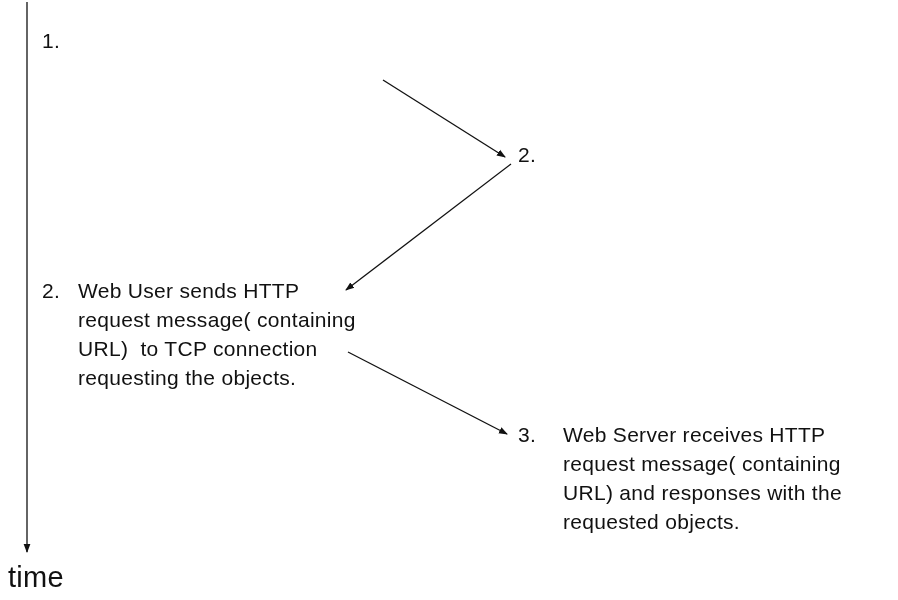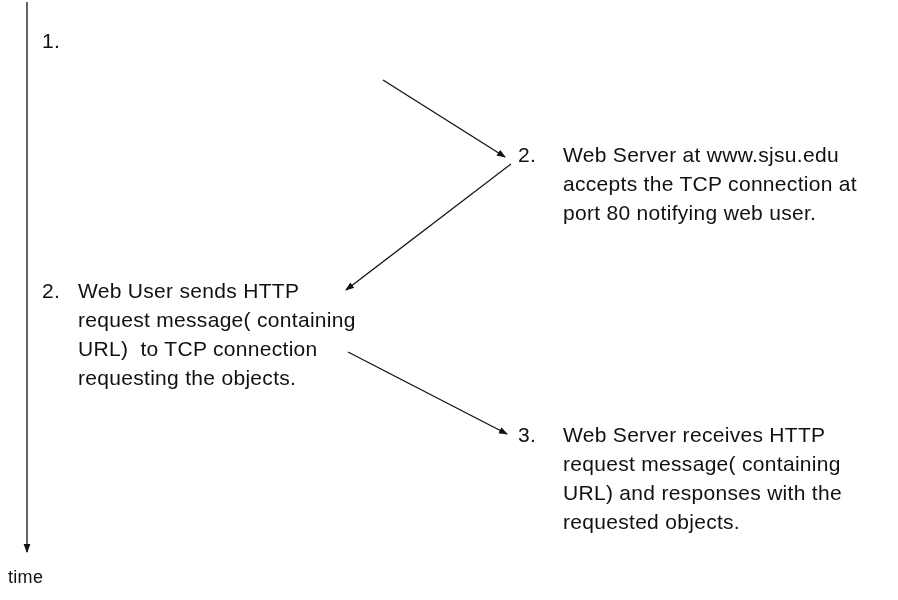--- a/index.html
+++ b/index.html
@@ -36,21 +36,21 @@
     max-width: 360px;
   }
   .step-1 { left: 42px;  top: 26px;  }
   .step-2 { left: 518px; top: 140px; }
   .step-3 { left: 42px;  top: 276px; }
   .step-4 { left: 518px; top: 420px; }
   .time-label {
     position: absolute;
     left: 8px;
     top: 564px;
-    font-size: 18px;
+    font-size: 29px;
     line-height: 26px;
     letter-spacing: 0.3px;
   }
 </style>
 </head>
 <body>
 
 <div class="canvas">
 
   <svg id="arrow-layer" viewBox="0 0 898 600" xmlns="http://www.w3.org/2000/svg">
@@ -65,23 +65,20 @@
       <line x1="511" y1="164" x2="346" y2="290" stroke="#111111" stroke-width="1.3" marker-end="url(#arrowhead)"></line>
       <line x1="348" y1="352" x2="507" y2="434" stroke="#111111" stroke-width="1.3" marker-end="url(#arrowhead)"></line>
     </svg>
 
   <div class="step left step-1">
     <span class="num">1.</span>
   </div>
 
   <div class="step right step-2">
     <span class="num">2.</span>
-    <div class="text">Web Server at www.sjsu.edu
-accepts the TCP connection at
-port 80 notifying web user.</div>
   </div>
 
   <div class="step left step-3">
     <span class="num">2.</span>
     <div class="text">Web User sends HTTP
 request message( containing
 URL)  to TCP connection
 requesting the objects.</div>
   </div>
 

